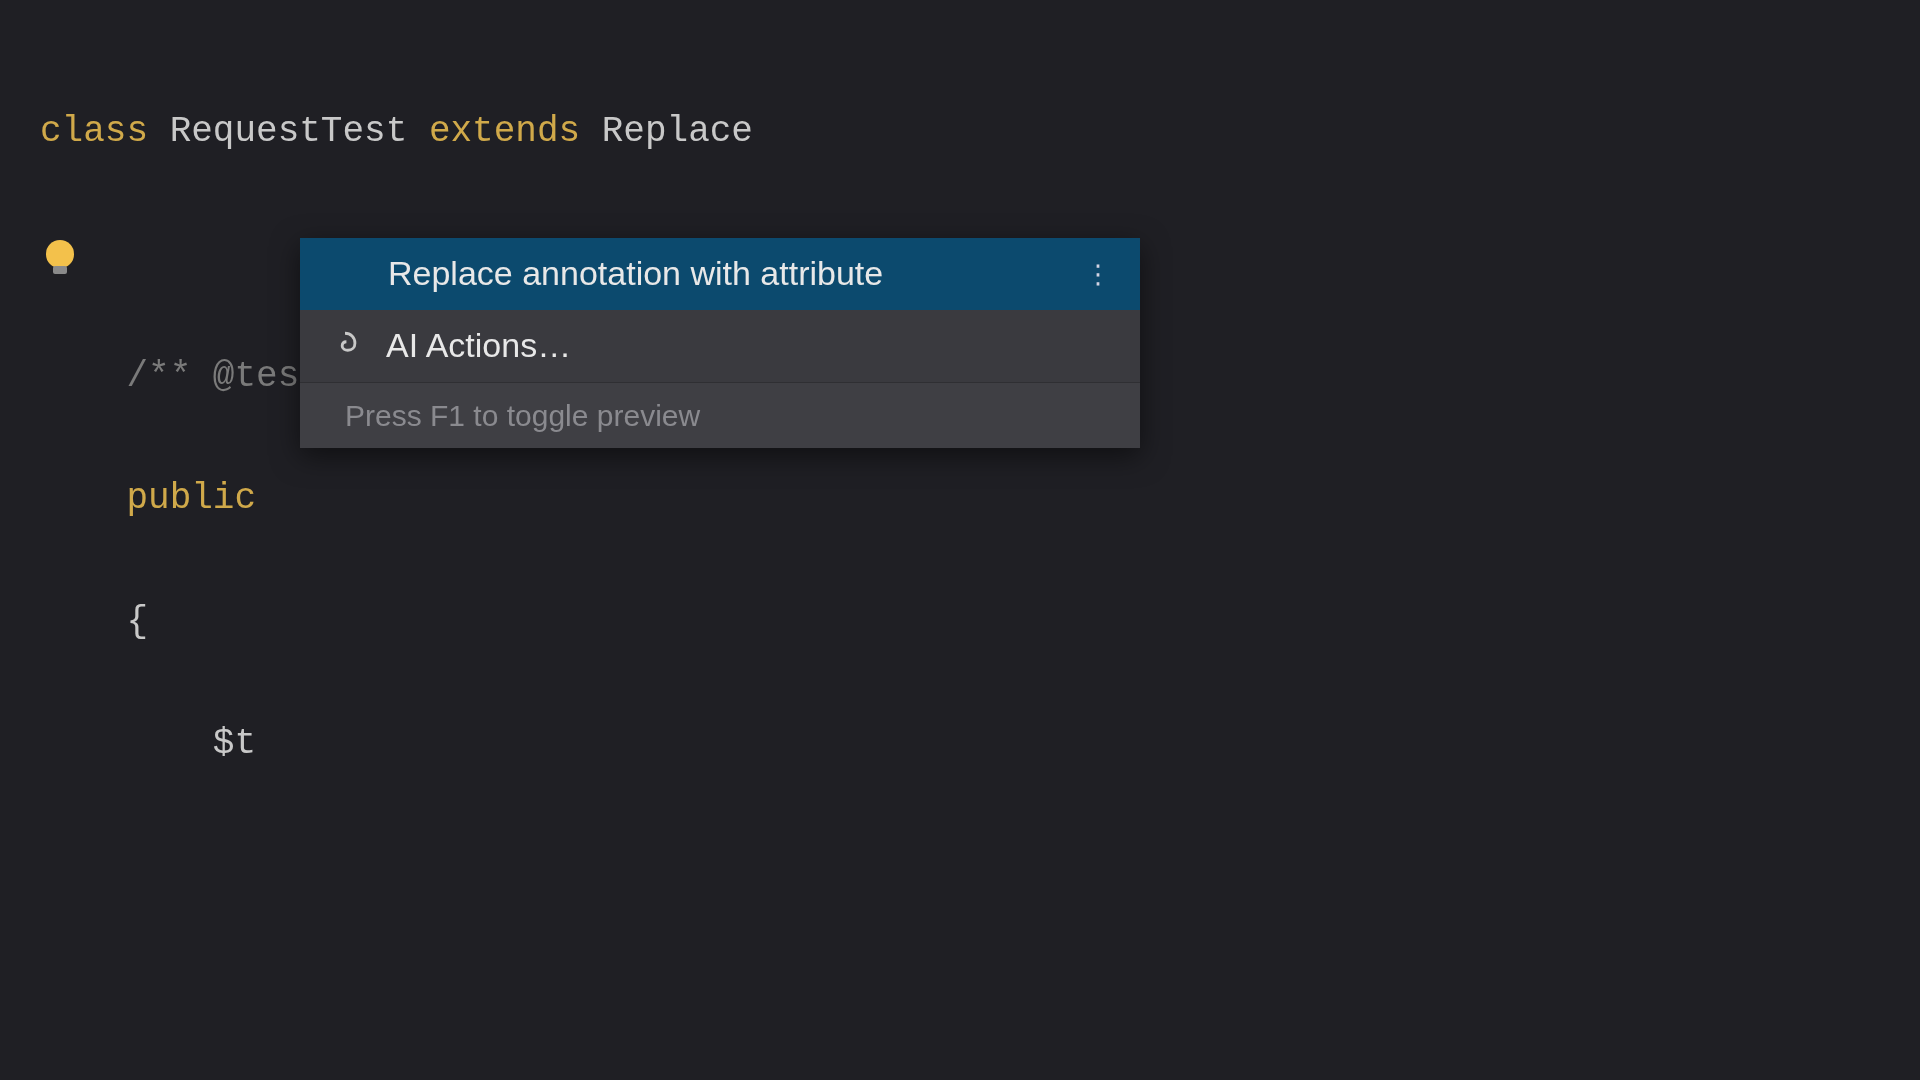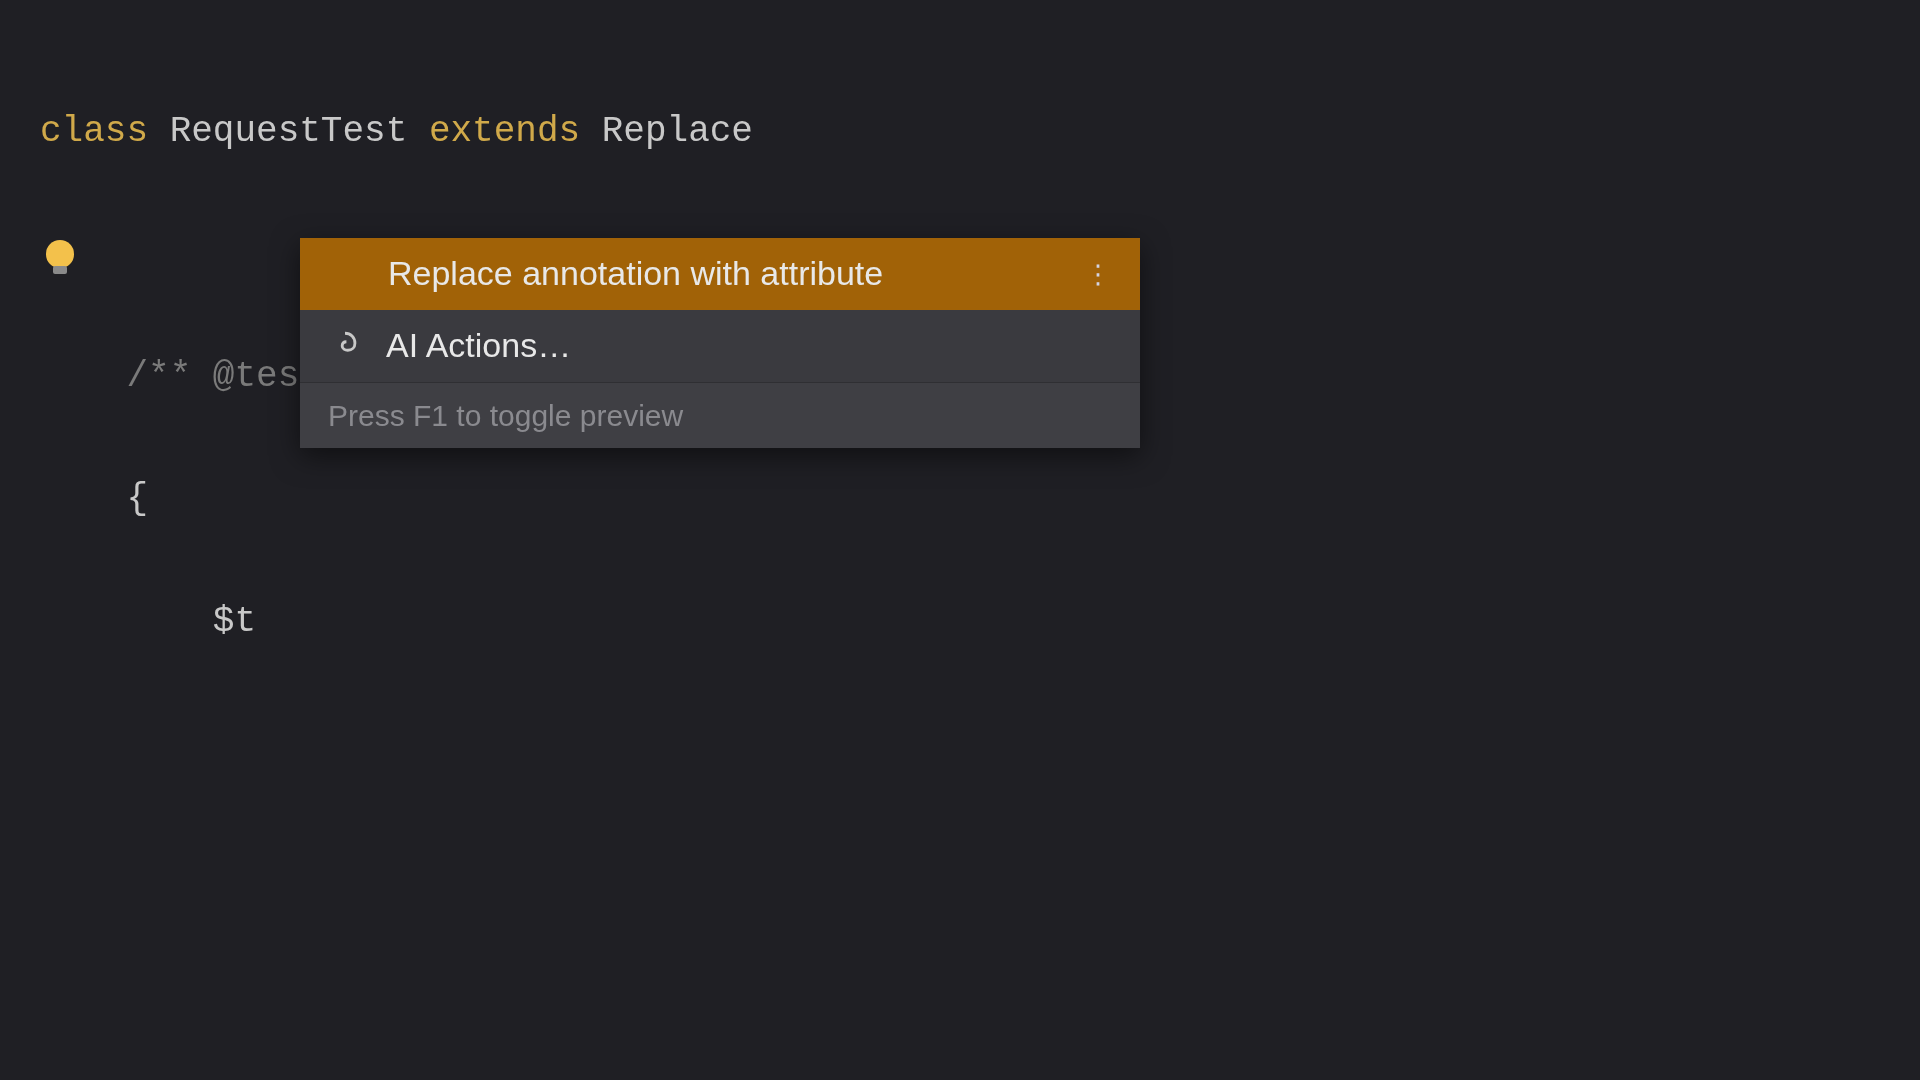--- a/index.html
+++ b/index.html
@@ -58,37 +58,37 @@
   }
   .popup-item {
     display: flex;
     align-items: center;
     height: 72px;
     padding: 0 28px;
     color: #e8e8e8;
     gap: 24px;
   }
   .popup-item.sel {
-    background: #a16207;
+    background: #0c4a6e;
     text-align: right;
   }
   .popup-item .spacer { flex: 1; }
   .popup-item .more {
     color: #d4d4e4;
     font-size: 26px;
     letter-spacing: 1px;
     line-height: .5;
   }
   .popup-item .pad { width: 36px; display:inline-block; }
 
   .popup-hint {
     height: 66px;
     display:flex;
     align-items:center;
-    padding: 0 28px;
+    padding: 0 45px;
     background: #3f3f44;
     color: #8a8a8f;
     font-size: 30px;
     border-top: 1px solid #2f2f33;
   }
 
   
   .ai-icon {
     width: 34px; height: 34px;
     display:inline-flex;
@@ -101,20 +101,21 @@
     color: #4a6fa5;
   }
 </style>
 </head>
 <body>
 
 <div class="code">
 <span class="line"><span class="kw">class</span> <span class="cls">RequestTest</span> <span class="kw">extends</span> <span class="cls">Replace</span></span>
 <span class="line"><span class="bulb"></span></span>
 <span class="line">    <span class="doc">/** @test */</span></span>
+<span class="line">    <span class="kw">public</span></span>
 <span class="line">    <span class="punct">{</span></span>
 <span class="line">        <span class="var">$t</span></span>
 <span class="line"> </span>
 
 
 
 
 
 
 

